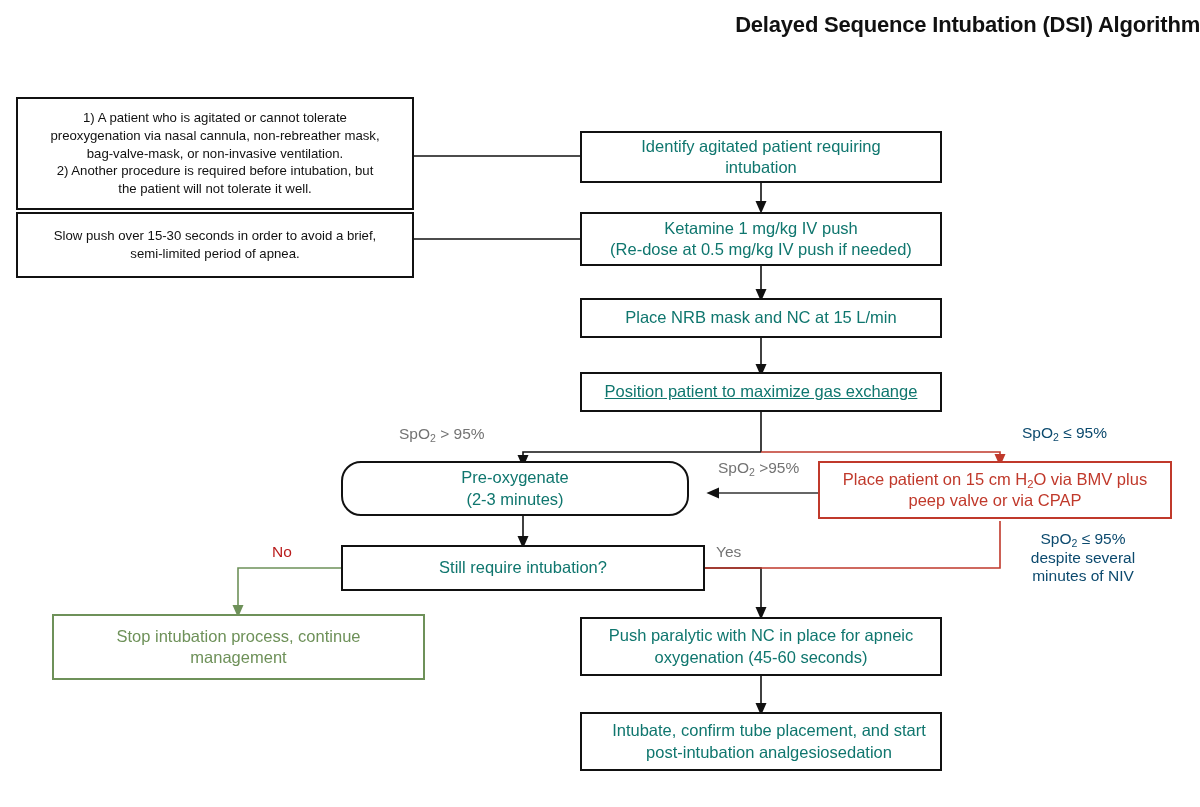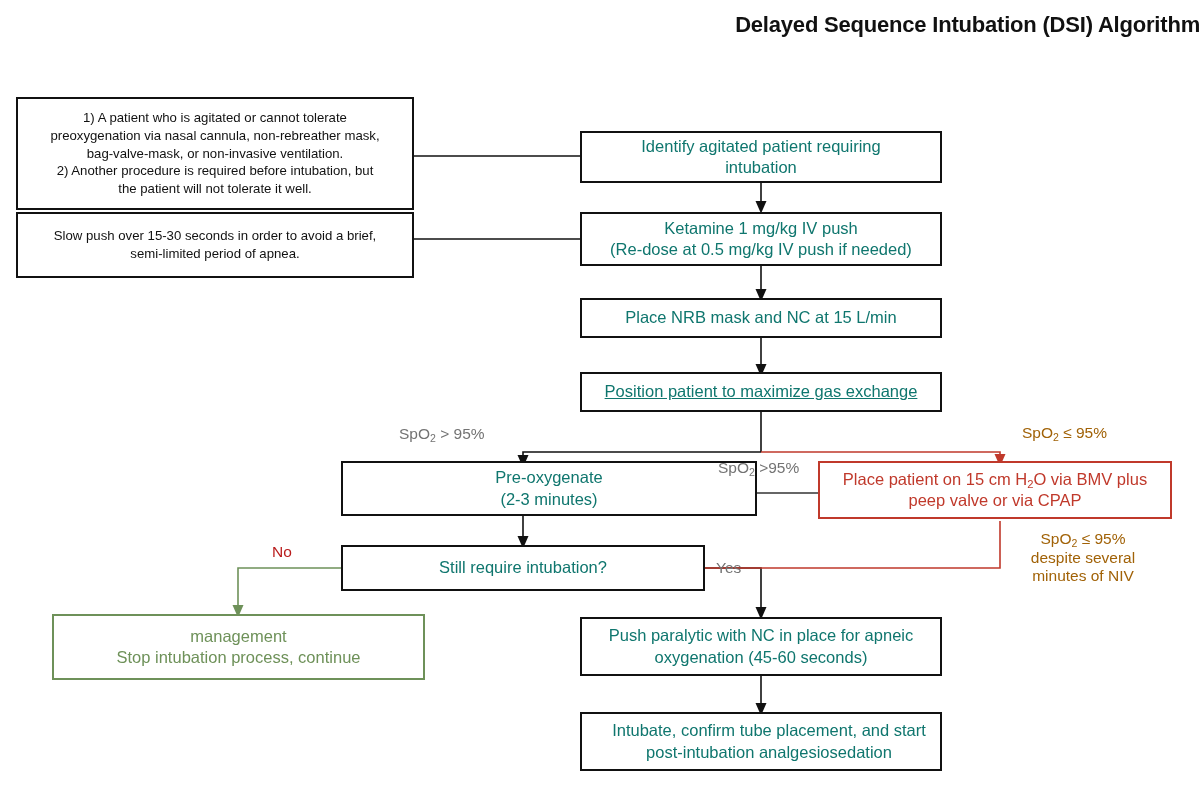--- a/index.html
+++ b/index.html
@@ -76,21 +76,21 @@
     padding: 3px 8px;
     color: #111111;
   }
   .edge-label {
     position: absolute;
     font-size: 15.5px;
     line-height: 1.2;
     white-space: nowrap;
     color: #737373;
   }
-  .edge-label.red { color: #a16207; }
+  .edge-label.red { color: #0c4a6e; }
   .edge-label.green { color: #b91c1c; }
   .edge-label.multiline { white-space: normal; text-align: center; }
   sub {
     font-size: 0.68em;
     vertical-align: baseline;
     position: relative;
     top: 0.3em;
   }
 </style>
 </head>
@@ -174,42 +174,42 @@
   </div>
 
   <div class="node black" style="left:580px; top:298px; width:362px; height:40px;">
     <div>Place NRB mask and NC at 15 L/min</div>
   </div>
 
   <div class="node black" style="left:580px; top:372px; width:362px; height:40px;text-decoration:underline;">
     <div>Position patient to maximize gas exchange</div>
   </div>
 
-  <div class="node black" style="left:341px; top:461px; width:416px; height:55px;">
+  <div class="node black" style="left:341px; top:461px; width:348px; height:55px;border-radius:20px;">
     <div>
       <div>Pre-oxygenate</div>
       <div>(2-3 minutes)</div>
     </div>
   </div>
 
   <div class="node red" style="left:818px; top:461px; width:354px; height:58px;">
     <div>
       <div><span>Place patient on 15 cm H</span><sub>2</sub><span>O via BMV plus</span></div>
       <div>peep valve or via CPAP</div>
     </div>
   </div>
 
   <div class="node black" style="left:341px; top:545px; width:364px; height:46px;">
     <div>Still require intubation?</div>
   </div>
 
   <div class="node green" style="left:52px; top:614px; width:373px; height:66px;">
     <div>
+      <div>Stop intubation process, continue</div>
       <div>management</div>
-      <div>Stop intubation process, continue</div>
     </div>
   </div>
 
   <div class="node black" style="left:580px; top:617px; width:362px; height:59px;">
     <div>
       <div>Push paralytic with NC in place for apneic</div>
       <div>oxygenation (45-60 seconds)</div>
     </div>
   </div>
 
@@ -227,15 +227,15 @@
   <div class="edge-label red" style="left:1022px; top:424px;"><span>SpO</span><sub>2</sub><span> ≤ 95%</span></div>
 
   <div class="edge-label red multiline" style="left:1008px; top:530px; width:150px; text-align:center;">
     <div><span>SpO</span><sub>2</sub><span> ≤ 95%</span></div>
     <div>despite several</div>
     <div>minutes of NIV</div>
   </div>
 
   <div class="edge-label green" style="left:272px; top:543px;">No</div>
 
-  <div class="edge-label" style="left:716px; top:543px;margin-top:16px;">Yes</div>
+  <div class="edge-label" style="left:716px; top:543px;">Yes</div>
 
 </div>
 
 </body></html>

